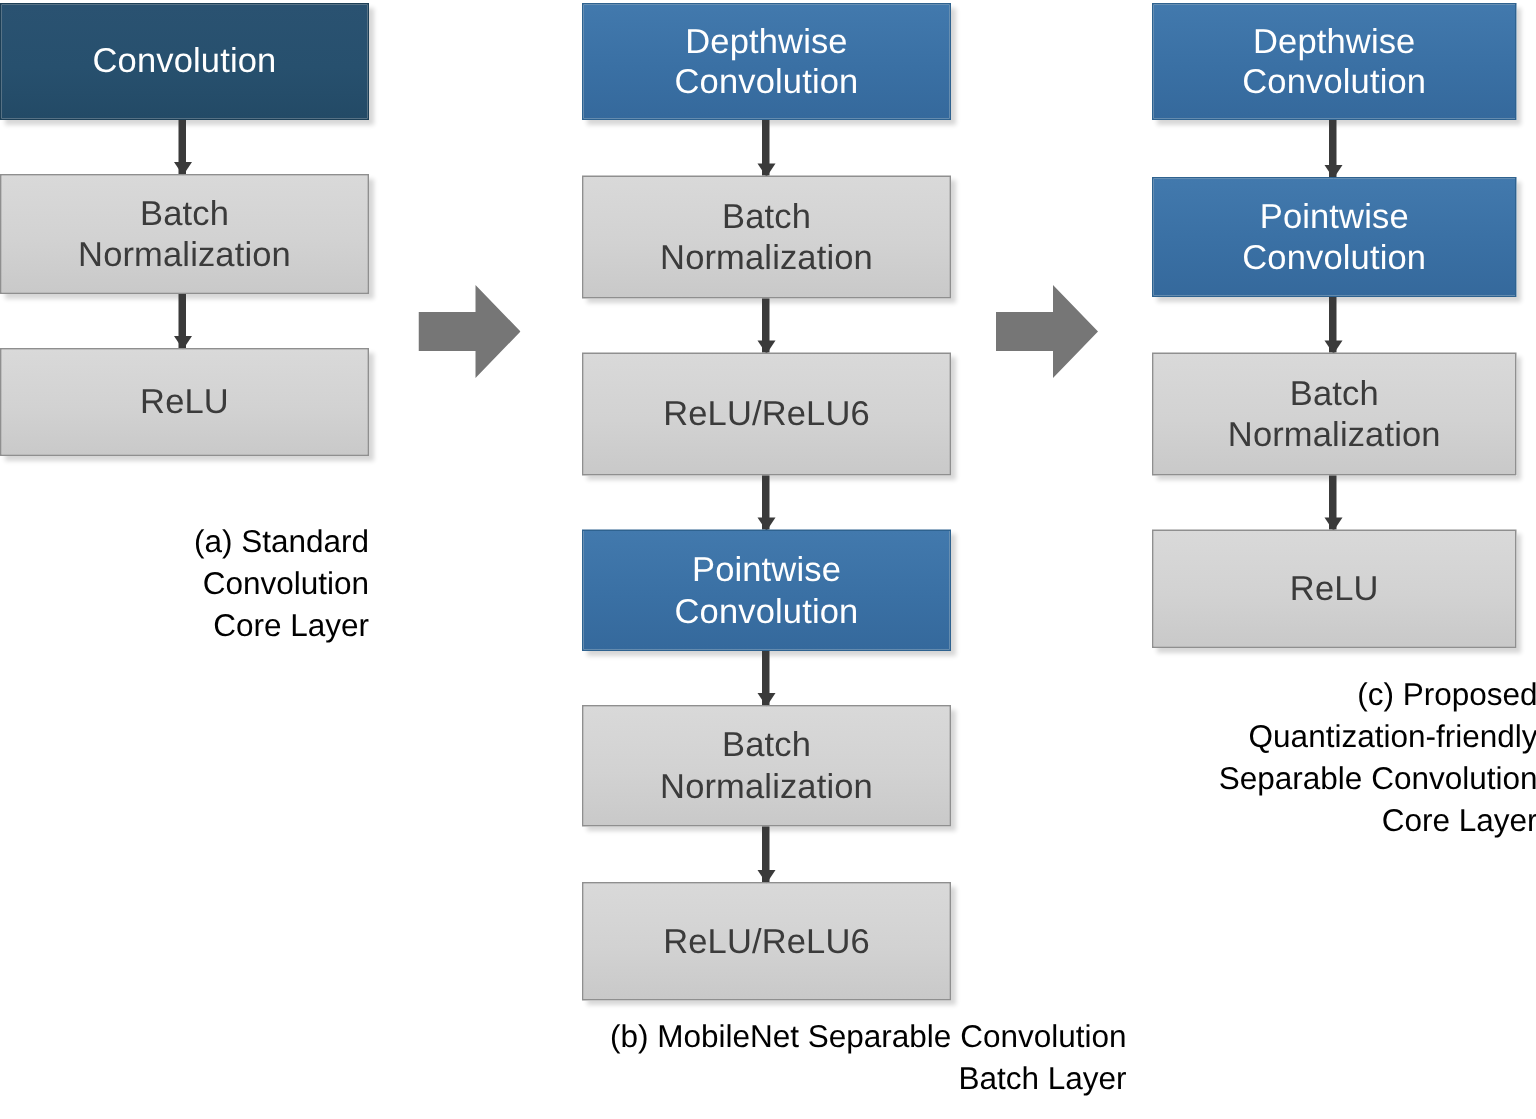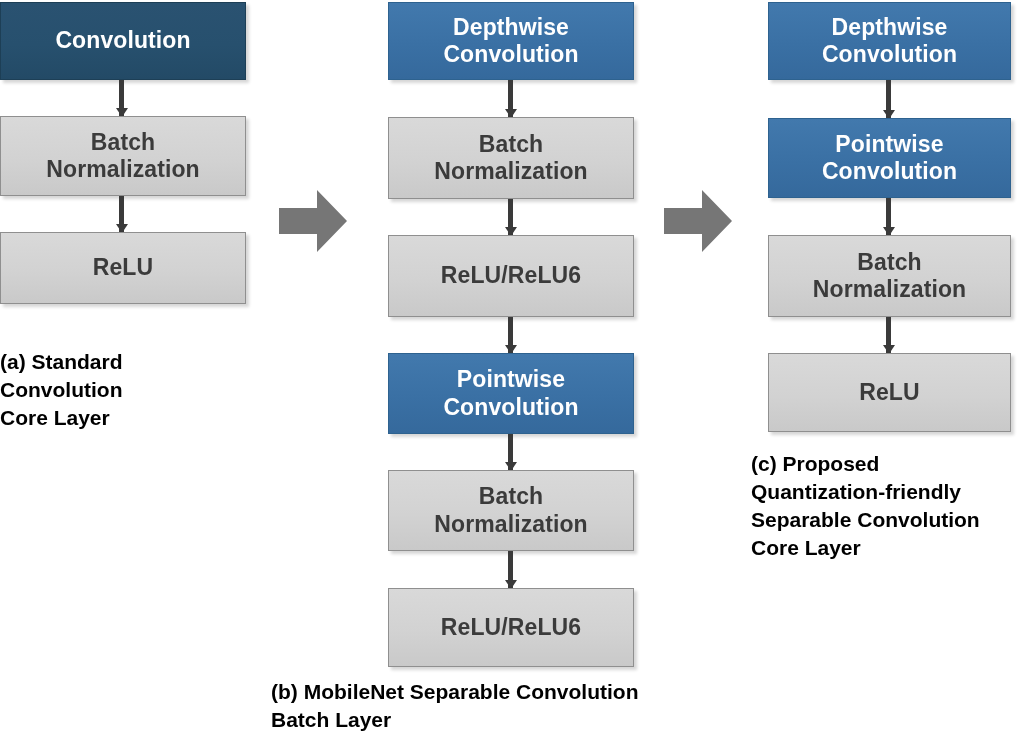--- a/index.html
+++ b/index.html
@@ -12,21 +12,20 @@
     font-family: "Liberation Sans", sans-serif;
     -webkit-font-smoothing: antialiased;
   }
 
   #canvas {
     position: relative;
     width: 1024px;
     height: 746px;
     background: #ffffff;
     overflow: hidden;
-    font-weight: bold;
   }
 
   
   .block {
     position: absolute;
     box-sizing: border-box;
     display: flex;
     align-items: center;
     justify-content: center;
     text-align: center;
@@ -80,21 +79,21 @@
   
   .stage-arrow {
     position: absolute;
     color: #767676;
   }
   .stage-arrow svg { display: block; }
 
   
   .caption {
     position: absolute;
-    text-align: left;
+    text-align: right;
     font-size: 21px;
     line-height: 1.33;
     color: #000000;
     white-space: pre-line;
   }
 </style>
 </head>
 <body>
 
 <div id="canvas">

